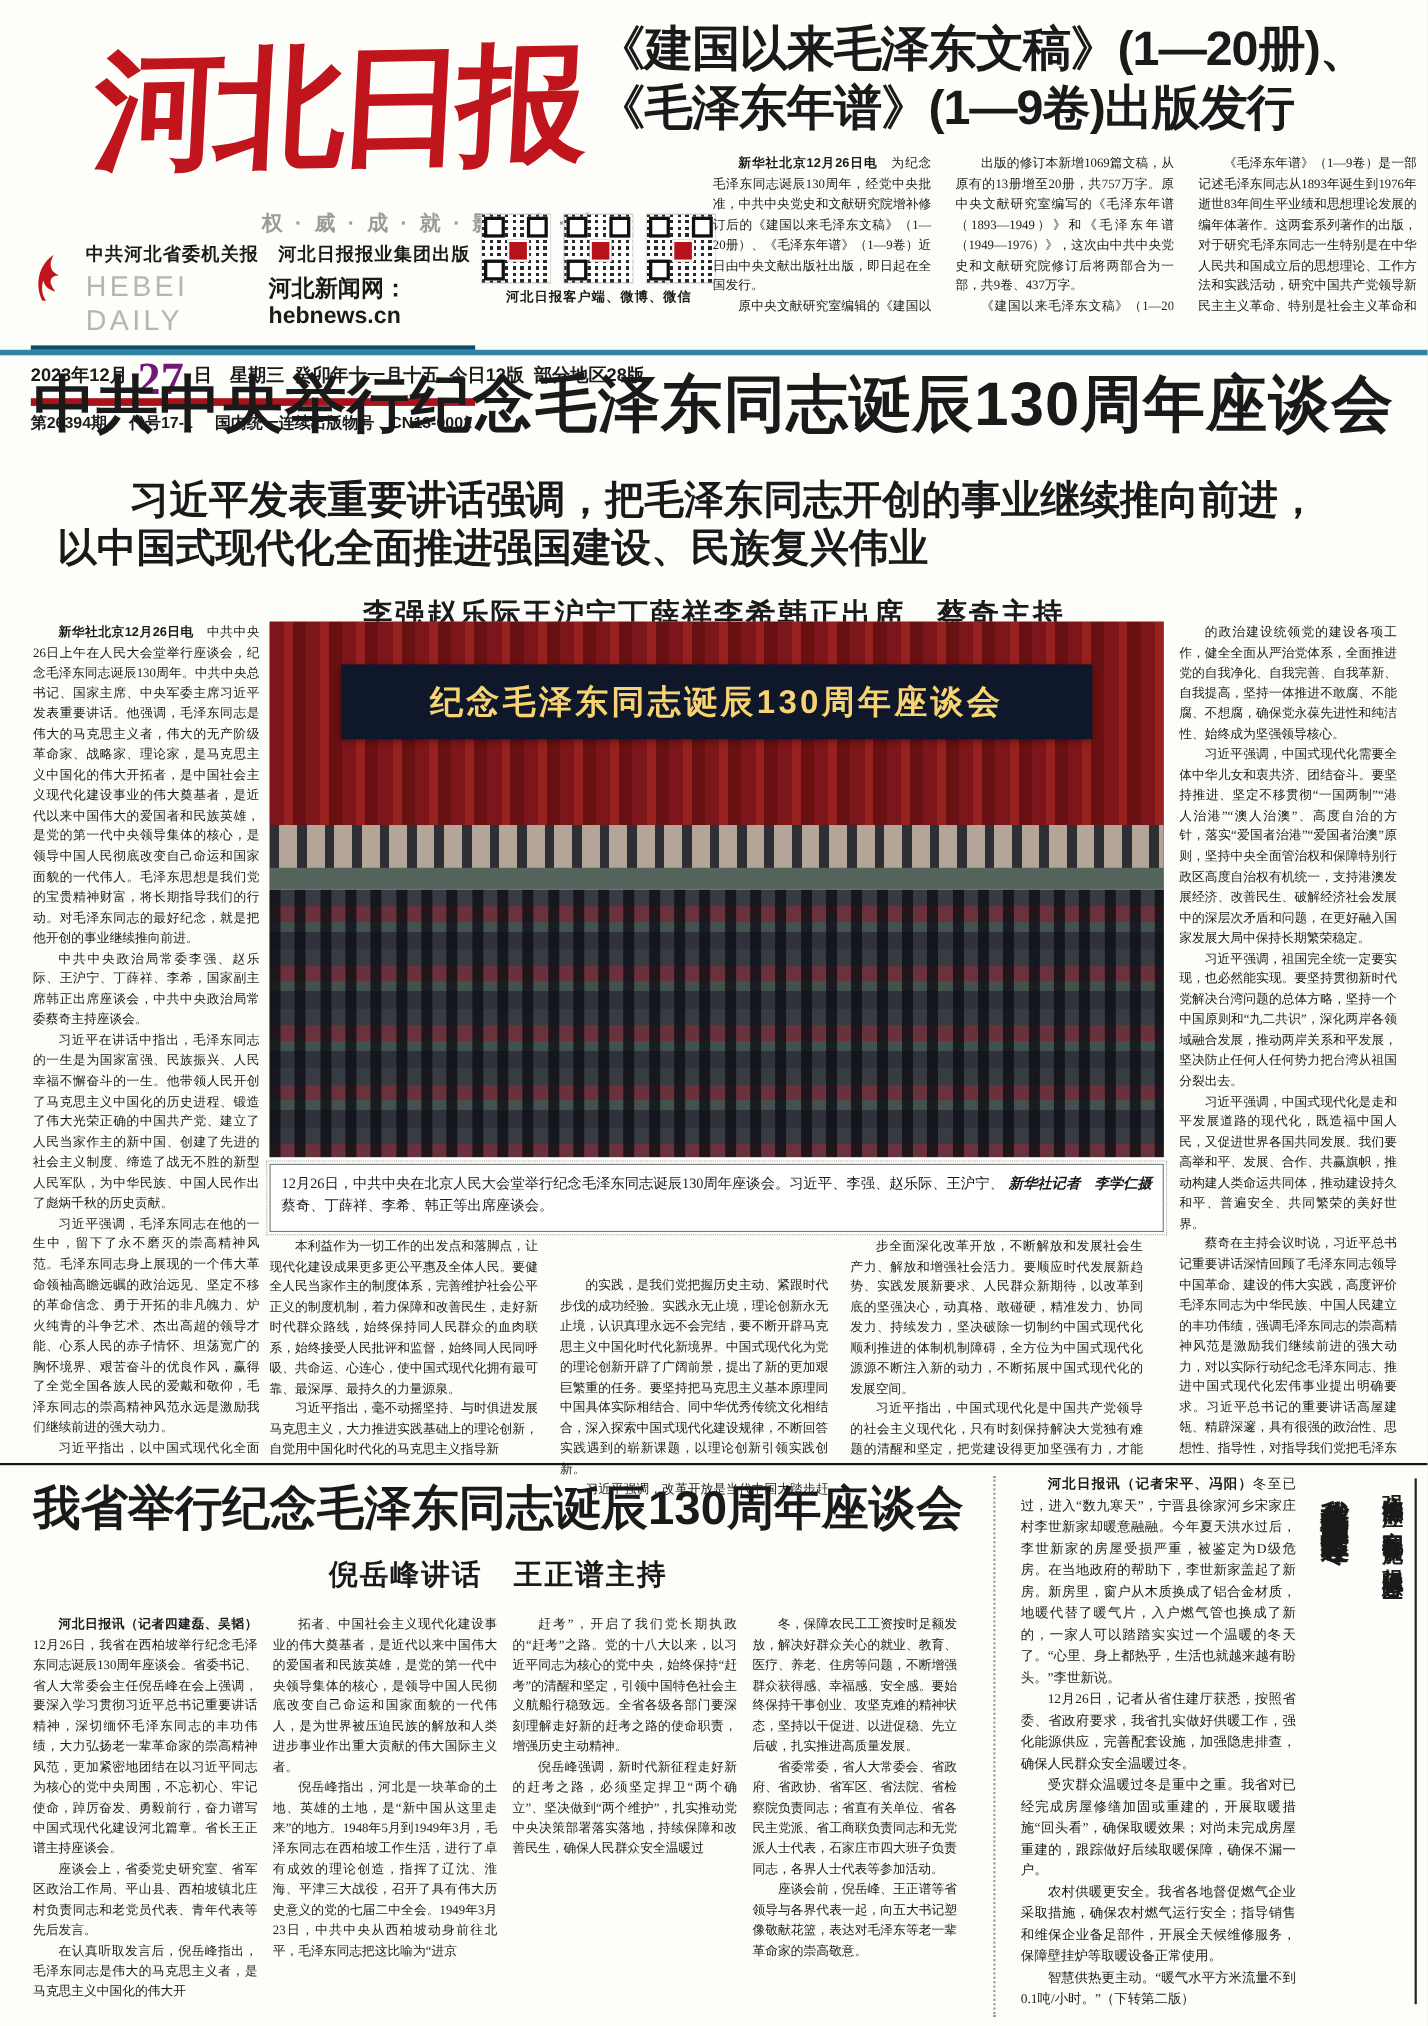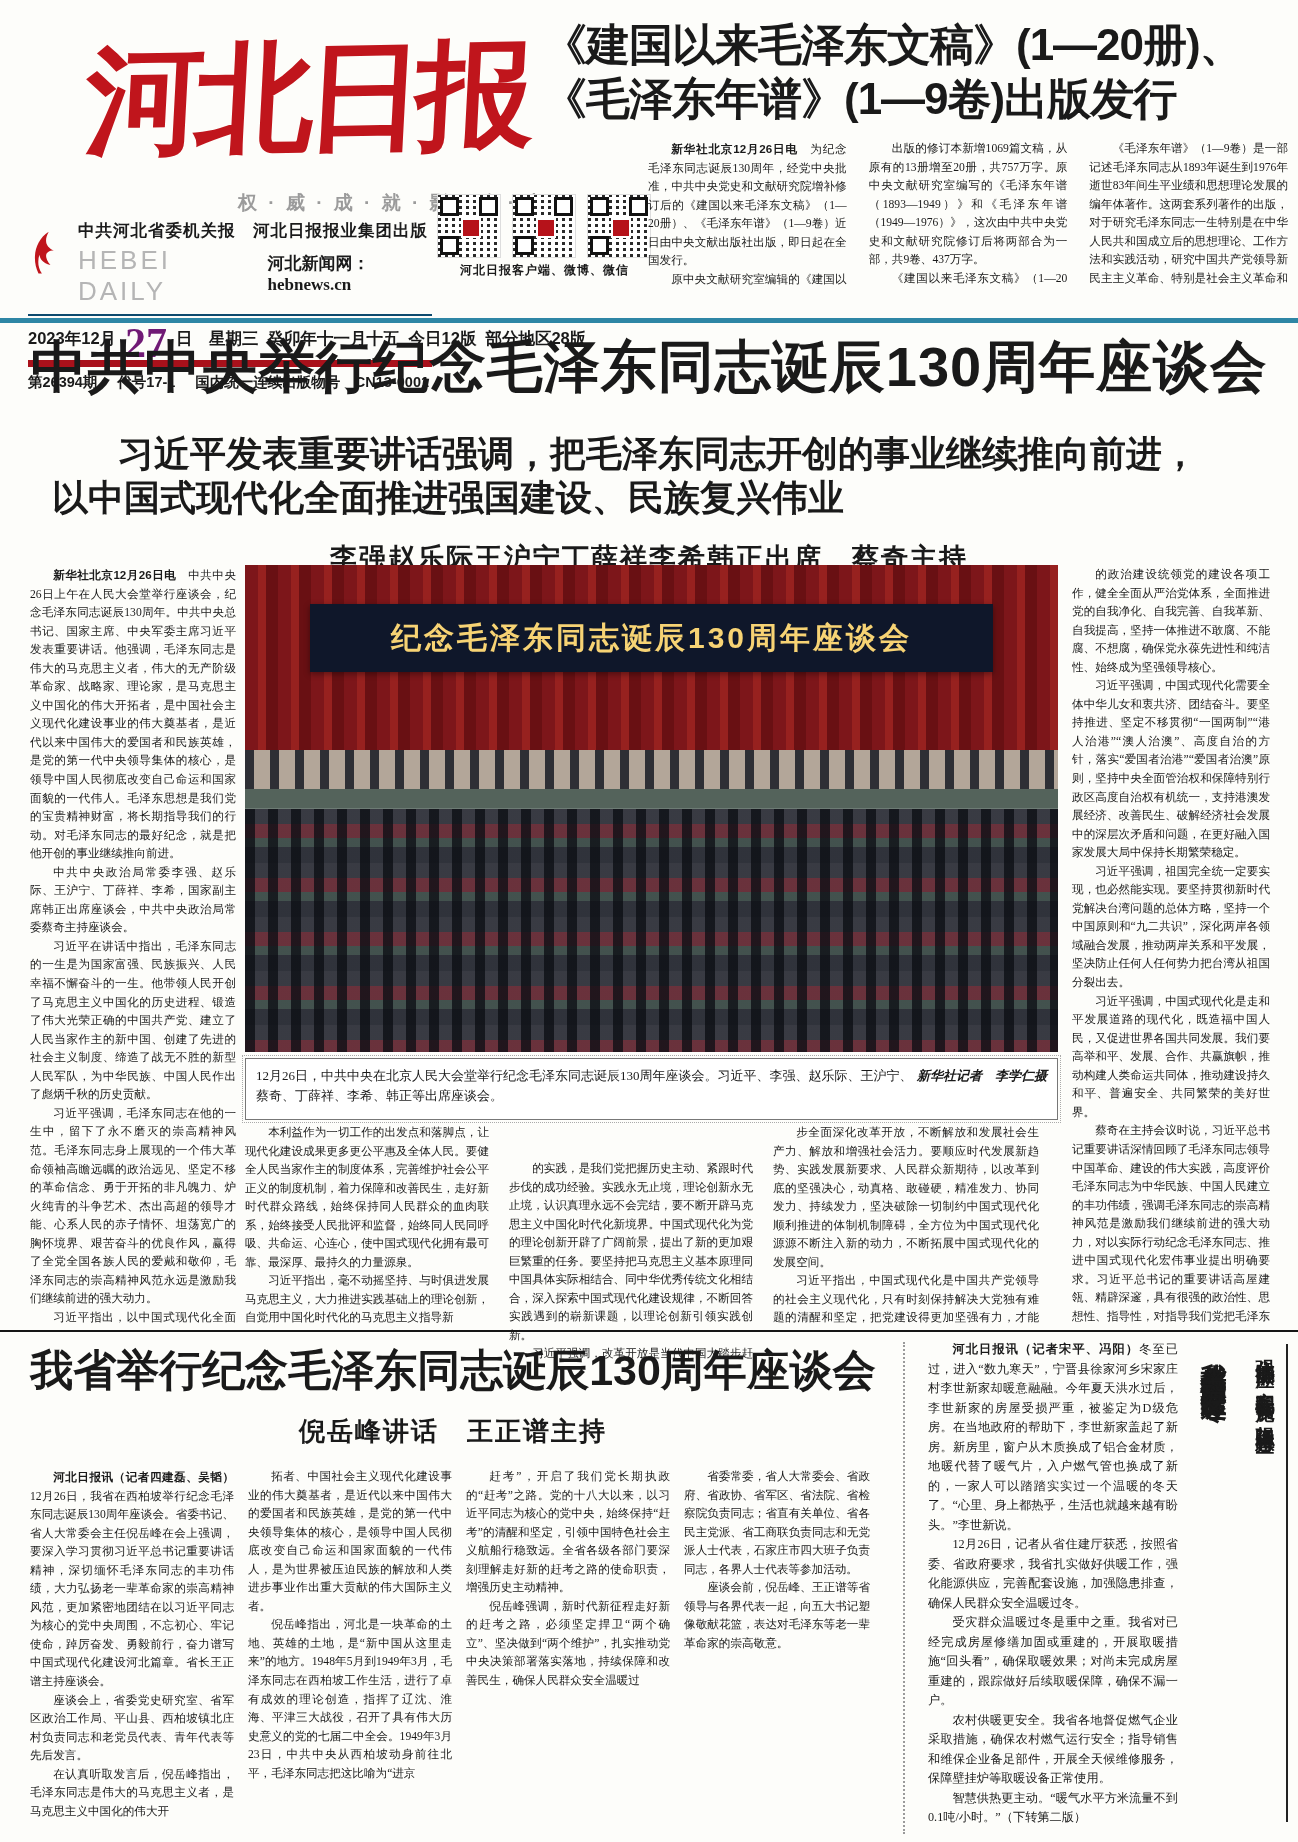--- a/index.html
+++ b/index.html
@@ -9,23 +9,23 @@
   
   .logo{left:86px;top:12px;width:448px;height:178px;font-family:"DejaVu Serif",serif;
         font-weight:900;font-size:118px;line-height:170px;color:#c0151c;letter-spacing:-8px;
         transform:skewX(-4deg) rotate(-1deg);white-space:nowrap;}
   .slogan{left:238px;top:190px;width:310px;font-family:"Liberation Sans",sans-serif;
           font-size:19px;color:#9b9b9b;letter-spacing:3px;font-weight:600;}
   .hleft{left:28px;top:220px;width:404px;font-family:"Liberation Sans",sans-serif;}
   .hmark{position:absolute;left:2px;top:6px;width:34px;height:54px;}
   .organ-row{padding-left:50px;font-weight:bold;font-size:16.5px;letter-spacing:1px;}
   .en-row{padding-left:50px;display:flex;gap:20px;align-items:baseline;
-          border-bottom:2px solid #0c4a6e;padding-bottom:7px;margin-top:3px;}
+          border-bottom:4px solid #0c4a6e;padding-bottom:7px;margin-top:3px;}
   .en-name{font-size:26px;color:#b5b5b5;letter-spacing:3px;font-weight:500;}
-  .web{font-size:17px;font-weight:bold;font-family:Liberation Serif, serif;}
+  .web{font-size:21px;font-weight:bold;}
   .date-row{display:flex;align-items:center;gap:9px;font-size:16.5px;font-weight:600;
             padding-top:8px;white-space:nowrap;}
   .date-day{font-size:42px;font-weight:bold;color:#701a75;font-family:"Liberation Serif",serif;
             line-height:30px;position:relative;top:4px;}
   .red-bar{height:7px;background:#a9111b;margin-top:6px;}
   .issue-row{display:flex;gap:20px;font-size:14.5px;font-weight:bold;padding-top:6px;white-space:nowrap;}
   
   .qr-group{left:437px;top:194px;width:215px;}
   .qr-row{display:flex;gap:11px;}
   .qr{width:62px;height:62px;position:relative;border:1px solid #ddd;
@@ -238,20 +238,21 @@
     </div>
   <div class="abs col provc2">
       <p>拓者、中国社会主义现代化建设事业的伟大奠基者，是近代以来中国伟大的爱国者和民族英雄，是党的第一代中央领导集体的核心，是领导中国人民彻底改变自己命运和国家面貌的一代伟人，是为世界被压迫民族的解放和人类进步事业作出重大贡献的伟大国际主义者。</p>
       <p>倪岳峰指出，河北是一块革命的土地、英雄的土地，是“新中国从这里走来”的地方。1948年5月到1949年3月，毛泽东同志在西柏坡工作生活，进行了卓有成效的理论创造，指挥了辽沈、淮海、平津三大战役，召开了具有伟大历史意义的党的七届二中全会。1949年3月23日，中共中央从西柏坡动身前往北平，毛泽东同志把这比喻为“进京</p>
     </div>
   <div class="abs col provc3">
       <p>赶考”，开启了我们党长期执政的“赶考”之路。党的十八大以来，以习近平同志为核心的党中央，始终保持“赶考”的清醒和坚定，引领中国特色社会主义航船行稳致远。全省各级各部门要深刻理解走好新的赶考之路的使命职责，增强历史主动精神。</p>
       <p>倪岳峰强调，新时代新征程走好新的赶考之路，必须坚定捍卫“两个确立”、坚决做到“两个维护”，扎实推动党中央决策部署落实落地，持续保障和改善民生，确保人民群众安全温暖过</p>
     </div>
   <div class="abs col provc4">
+      <p>冬，保障农民工工资按时足额发放，解决好群众关心的就业、教育、医疗、养老、住房等问题，不断增强群众获得感、幸福感、安全感。要始终保持干事创业、攻坚克难的精神状态，坚持以干促进、以进促稳、先立后破，扎实推进高质量发展。</p>
       <p>省委常委，省人大常委会、省政府、省政协、省军区、省法院、省检察院负责同志；省直有关单位、省各民主党派、省工商联负责同志和无党派人士代表，石家庄市四大班子负责同志，各界人士代表等参加活动。</p>
       <p>座谈会前，倪岳峰、王正谱等省领导与各界代表一起，向五大书记塑像敬献花篮，表达对毛泽东等老一辈革命家的崇高敬意。</p>
     </div>
 
   <div class="abs dot-divider"></div>
 
   <div class="abs col wint-col">
       <p><b>河北日报讯（记者宋平、冯阳）</b>冬至已过，进入“数九寒天”，宁晋县徐家河乡宋家庄村李世新家却暖意融融。今年夏天洪水过后，李世新家的房屋受损严重，被鉴定为D级危房。在当地政府的帮助下，李世新家盖起了新房。新房里，窗户从木质换成了铝合金材质，地暖代替了暖气片，入户燃气管也换成了新的，一家人可以踏踏实实过一个温暖的冬天了。“心里、身上都热乎，生活也就越来越有盼头。”李世新说。</p>
       <p>12月26日，记者从省住建厅获悉，按照省委、省政府要求，我省扎实做好供暖工作，强化能源供应，完善配套设施，加强隐患排查，确保人民群众安全温暖过冬。</p>
       <p>受灾群众温暖过冬是重中之重。我省对已经完成房屋修缮加固或重建的，开展取暖措施“回头看”，确保取暖效果；对尚未完成房屋重建的，跟踪做好后续取暖保障，确保不漏一户。</p>

